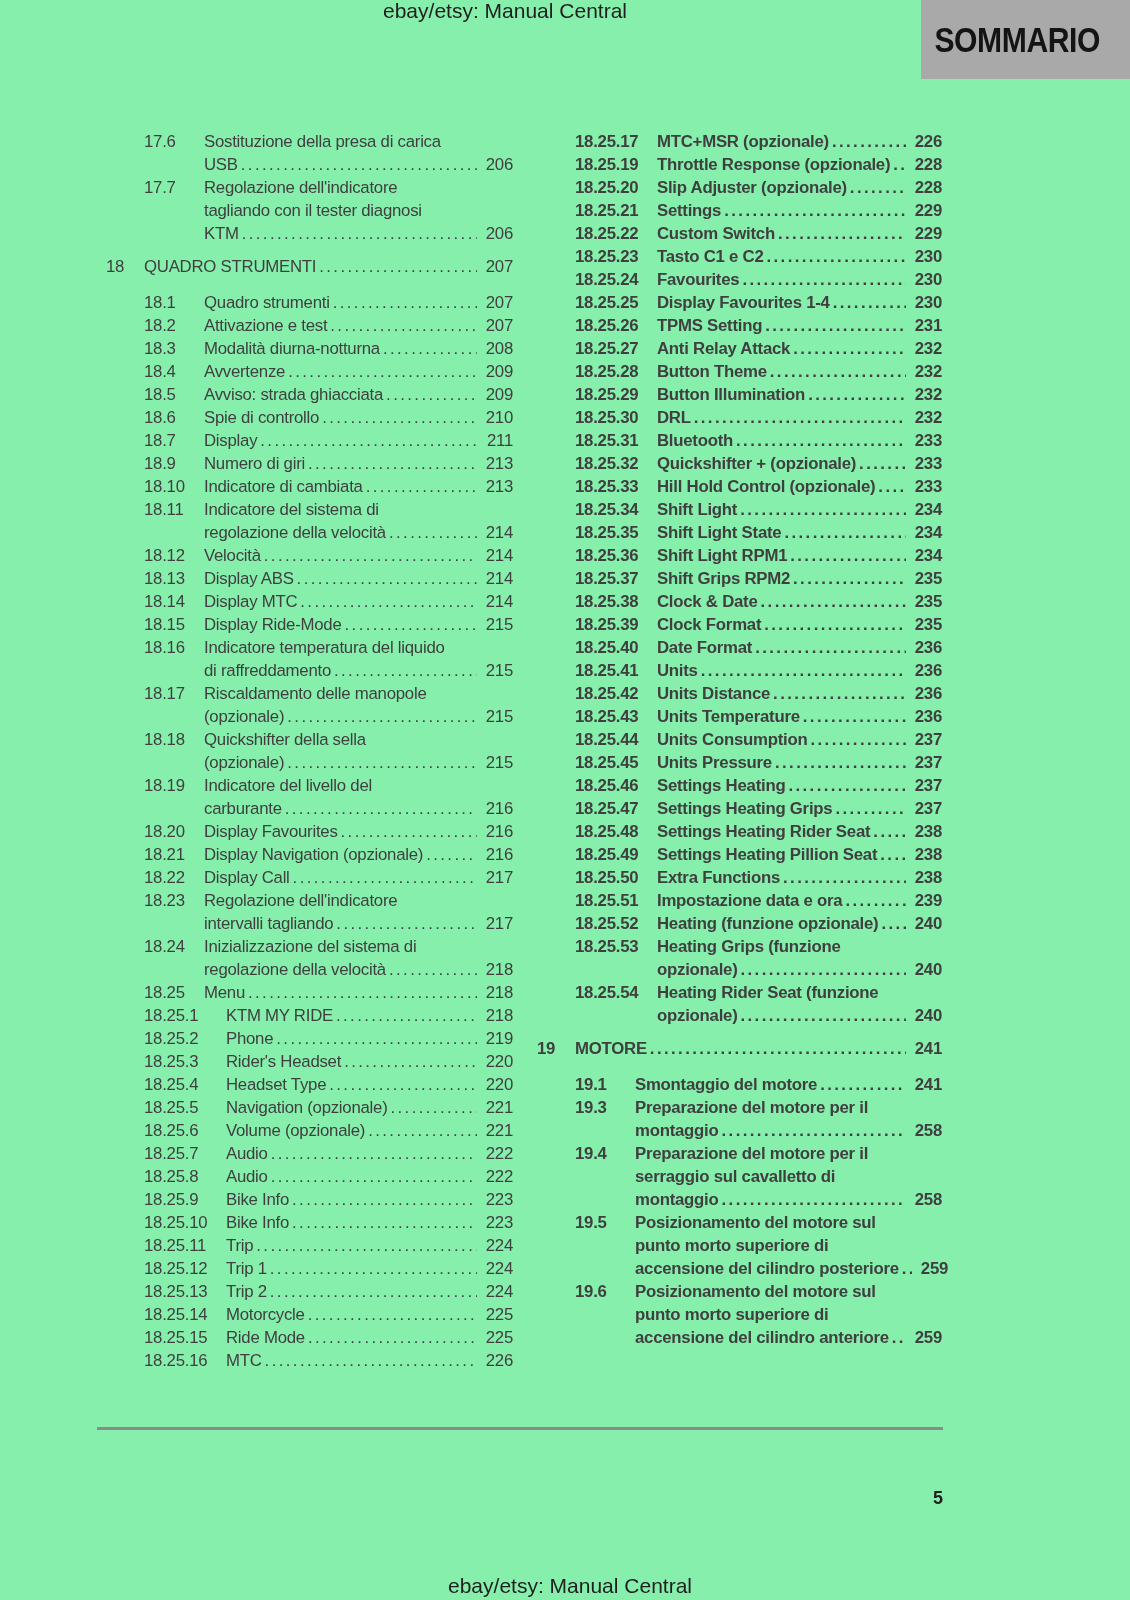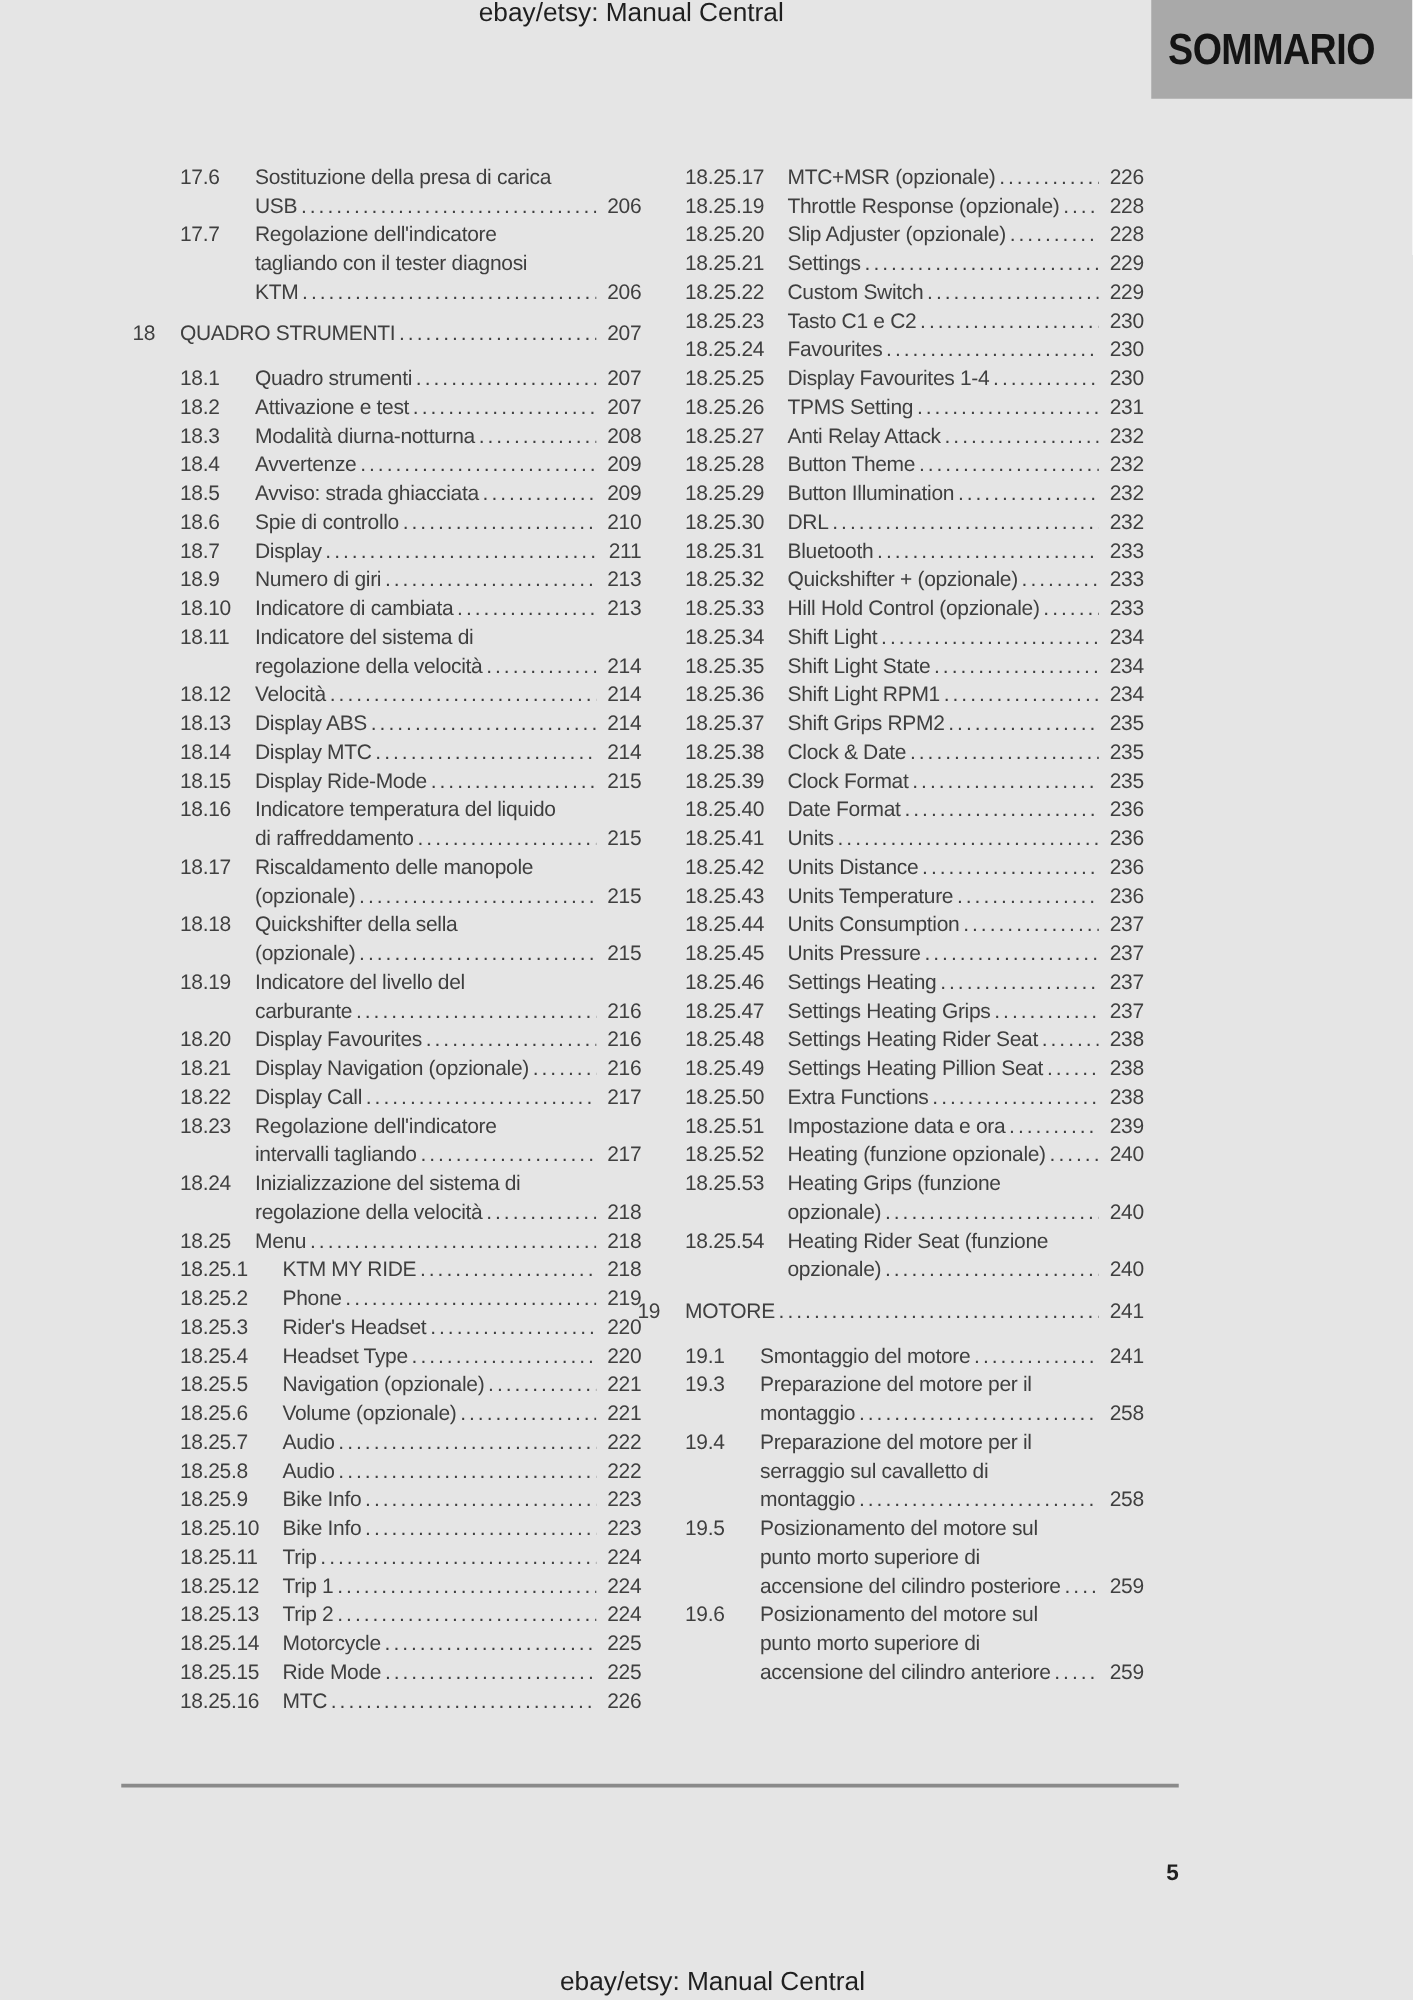--- a/index.html
+++ b/index.html
@@ -1,18 +1,18 @@
 <!DOCTYPE html>
 <html style="--banner-bg: #a9a9a9; --banner-text: #141414; --body-text: #3f3f3f; --header-text: #1f1f1f; --rule: #8a8a8a;"><head>
 <meta charset="utf-8">
 <style>
   html,body { margin:0; padding:0; background:#ffffff; }
   .page {
     position:relative; width:1130px; height:1600px; margin:0 auto;
-    background:#e5e5e5; overflow:hidden;
+    background:#86efac; overflow:hidden;
     font-family:"Liberation Sans", sans-serif;
     color:var(--body-text,#3f3f3f);
   }
   
   .doc-header-title {
     position:absolute; top:-2px; left:0; width:1010px;
     text-align:center; font-size:21px; line-height:26px;
     color:var(--header-text,#1f1f1f);
   }
   .banner {
@@ -25,21 +25,21 @@
     font-size:35px; font-weight:700; letter-spacing:-0.5px;
     color:var(--banner-text,#141414); white-space:nowrap;
   }
   
   .toc {
     position:absolute; top:130px; left:0; width:1130px;
     font-size:16.8px; line-height:23px; letter-spacing:-0.25px;
   }
   .col { position:absolute; top:0; }
   .col-left  { left:106px;  width:407px; }
-  .col-right { left:510px; width:405px; }
+  .col-right { left:537px; width:405px;font-weight:bold; }
   .entry { display:flex; align-items:flex-start; }
   .entry.section, .entry.subsection { margin-left:38px; }
   .entry.chapter { margin-top:10px; margin-bottom:13px; }
   .num { flex:0 0 auto; white-space:nowrap; }
   .chapter    .num { width:38px; }
   .section    .num { width:60px; }
   .subsection .num { width:82px; }
   .body { flex:1 1 auto; min-width:0; }
   .tline { display:block; white-space:nowrap; }
   .tail { display:flex; align-items:baseline; }

